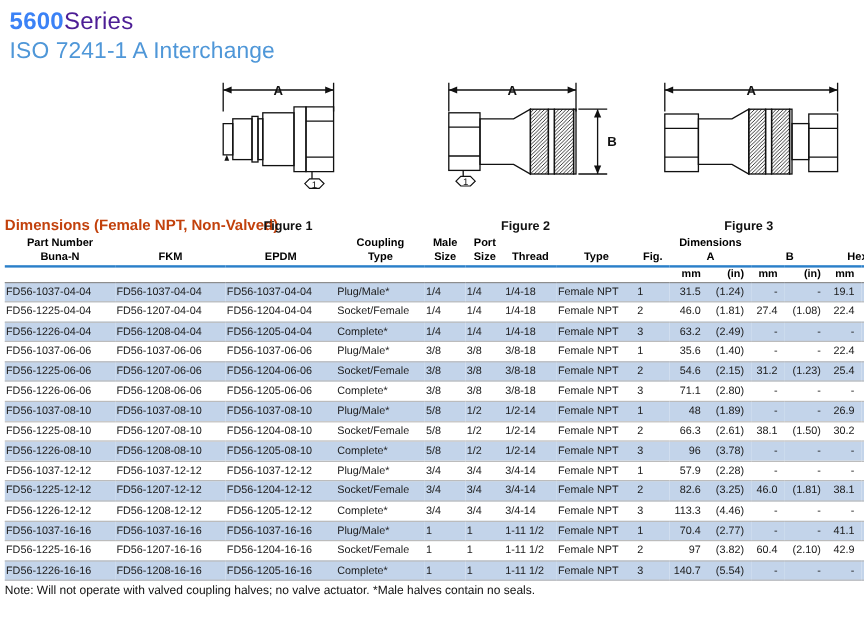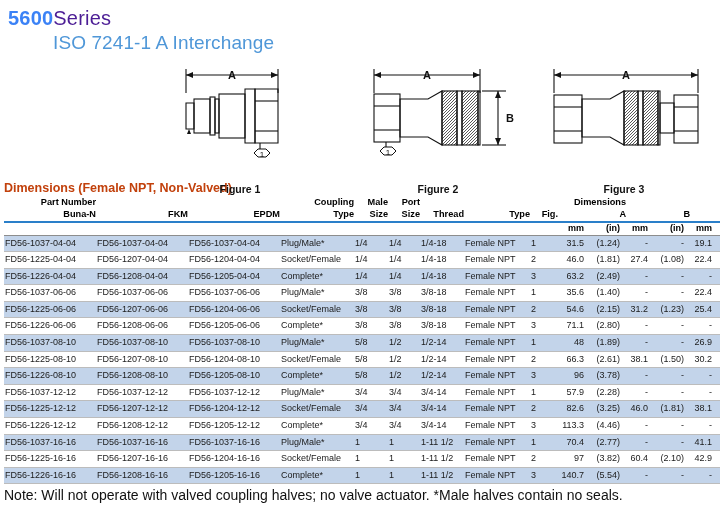--- a/index.html
+++ b/index.html
@@ -14,21 +14,21 @@
     position: relative;
   }
 
   
   .title-block { padding: 6px 0 0 8px; }
   .title-line1 { font-size: 20px; line-height: 24px; letter-spacing: .2px; }
   .title-line1 .num { color: #3b82f6; font-weight: bold; text-align: right; }
   .title-line1 .ser { color: #4c1d95; font-weight: normal; }
   .title-line2 {
     font-size: 19px; line-height: 24px; color: #4f97d8;
-    letter-spacing: .1px; margin-top: 1px; margin-left: 45px;
+    letter-spacing: .1px; margin-top: 1px;
   }
 
   
   .figures {
     position: relative;
     height: 120px;
     margin-top: 6px;
   }
   .fig { position: absolute; top: 0; text-align: center; }
   .fig svg { display: block; }
@@ -51,21 +51,21 @@
     width: 712px;
     margin-left: 4px;
     border-collapse: collapse;
     font-size: 9px;
     table-layout: fixed;
   }
   table.dims td, table.dims th { padding: 0; }
 
   .hrow th {
     font-size: 9.2px; font-weight: bold; color: #000;
-    text-align: right; vertical-align: bottom;
+    text-align: center; vertical-align: bottom;
     padding: 0 0 0 1px; line-height: 10.5px;
     white-space: nowrap;
   }
   .hrow.h1 th { padding-bottom: 0; }
   .rule-blue td { border-bottom: 2.2px solid #2a7fc9; height: 3px; }
   .subrow td {
     font-size: 9px; font-weight: bold; color: #000;
     padding: 1px 0 2px 1px; line-height: 11px;
   }
   .rule-grey td { border-bottom: 1px solid #8d8d8d; height: 1px; }
@@ -83,21 +83,21 @@
   .c-num { text-align: right; padding-right: 6px !important; }
 
   
   .hexmark {
     display: inline-block; position: relative;
     width: 11px; height: 11px; vertical-align: -2px; margin-left: 2px;
   }
   .hexmark svg { display: block; }
 
   .note {
-    font-size: 14px; color: #111;
+    font-size: 10px; color: #111;
     margin: 3px 0 0 4px;
   }
 </style>
 </head>
 <body>
 
 <div class="title-block">
   <div class="title-line1">
     <span class="num">5600</span><span class="ser">Series</span>
   </div>

